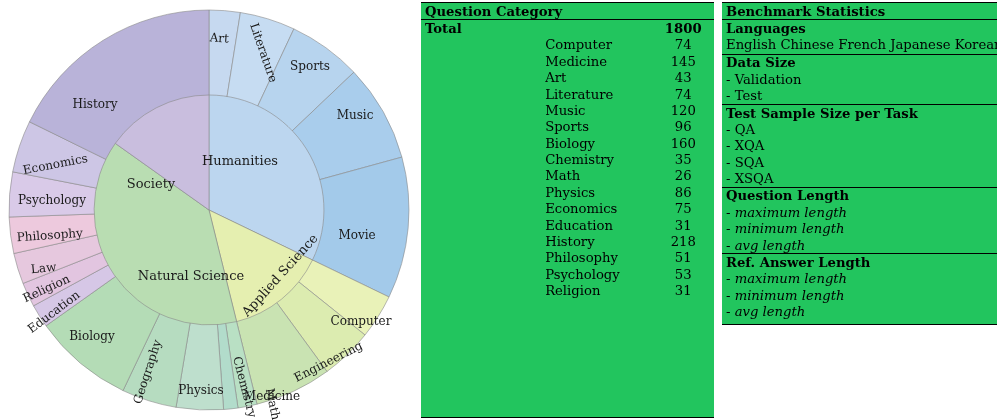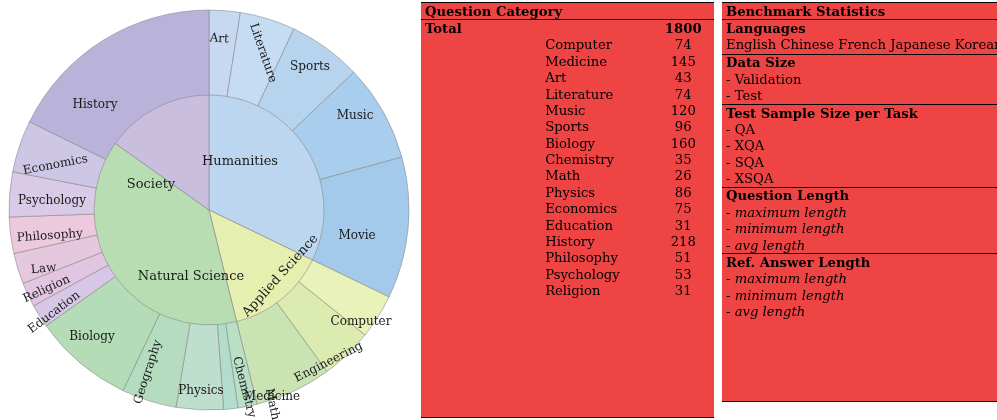--- a/index.html
+++ b/index.html
@@ -39,32 +39,32 @@
   .sb-label.inner {
     font-size: 13px;
   }
 
   
   .table-panel {
     position: absolute;
     top: 2px;
     border-top: 1.2px solid #000;
     border-bottom: 1.2px solid #000;
-    background: #ef4444;
+    background: #22c55e;
     box-sizing: border-box;
   }
   .table-panel.cat {
     left: 421px;
     width: 293px;
     height: 416px;
   }
   .table-panel.stat {
     left: 722px;
     width: 275px;
-    height: 400px;
+    height: 323px;
   }
   table.tbl {
     border-collapse: collapse;
     width: 100%;
     font-size: 13.2px;
     color: #000;
   }
   table.tbl td {
     padding: 0.7px 4px;
     vertical-align: baseline;

